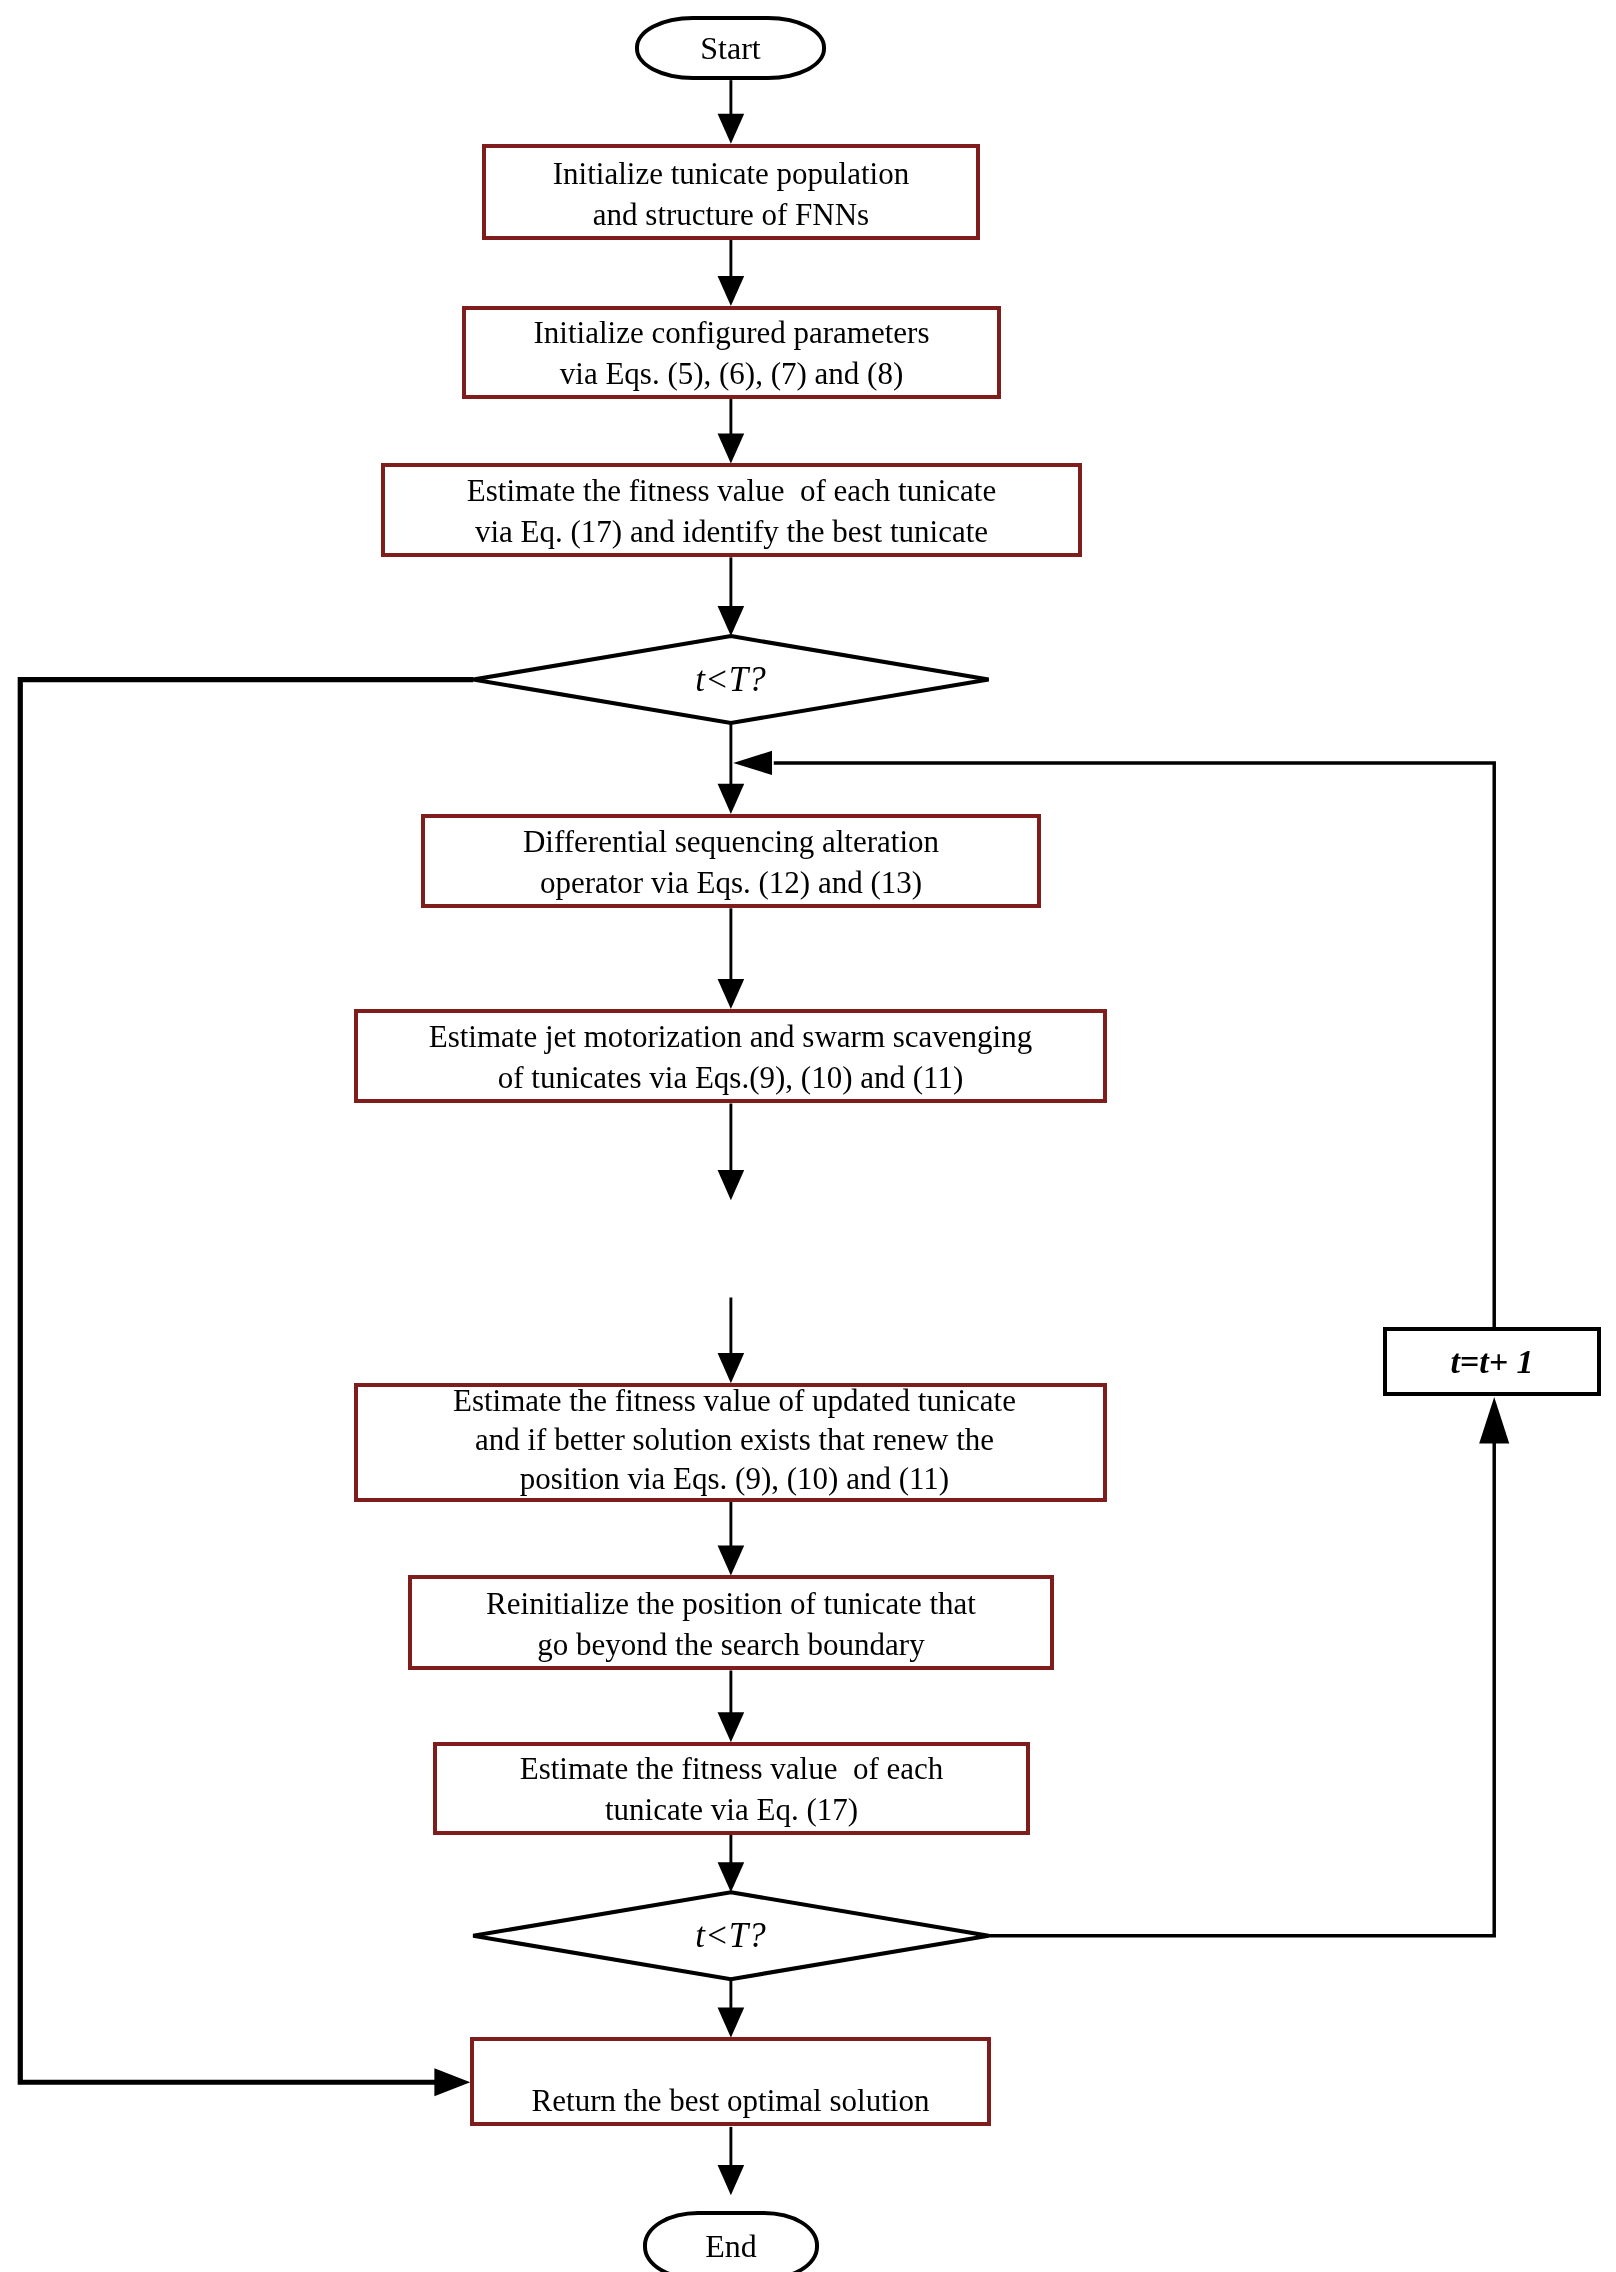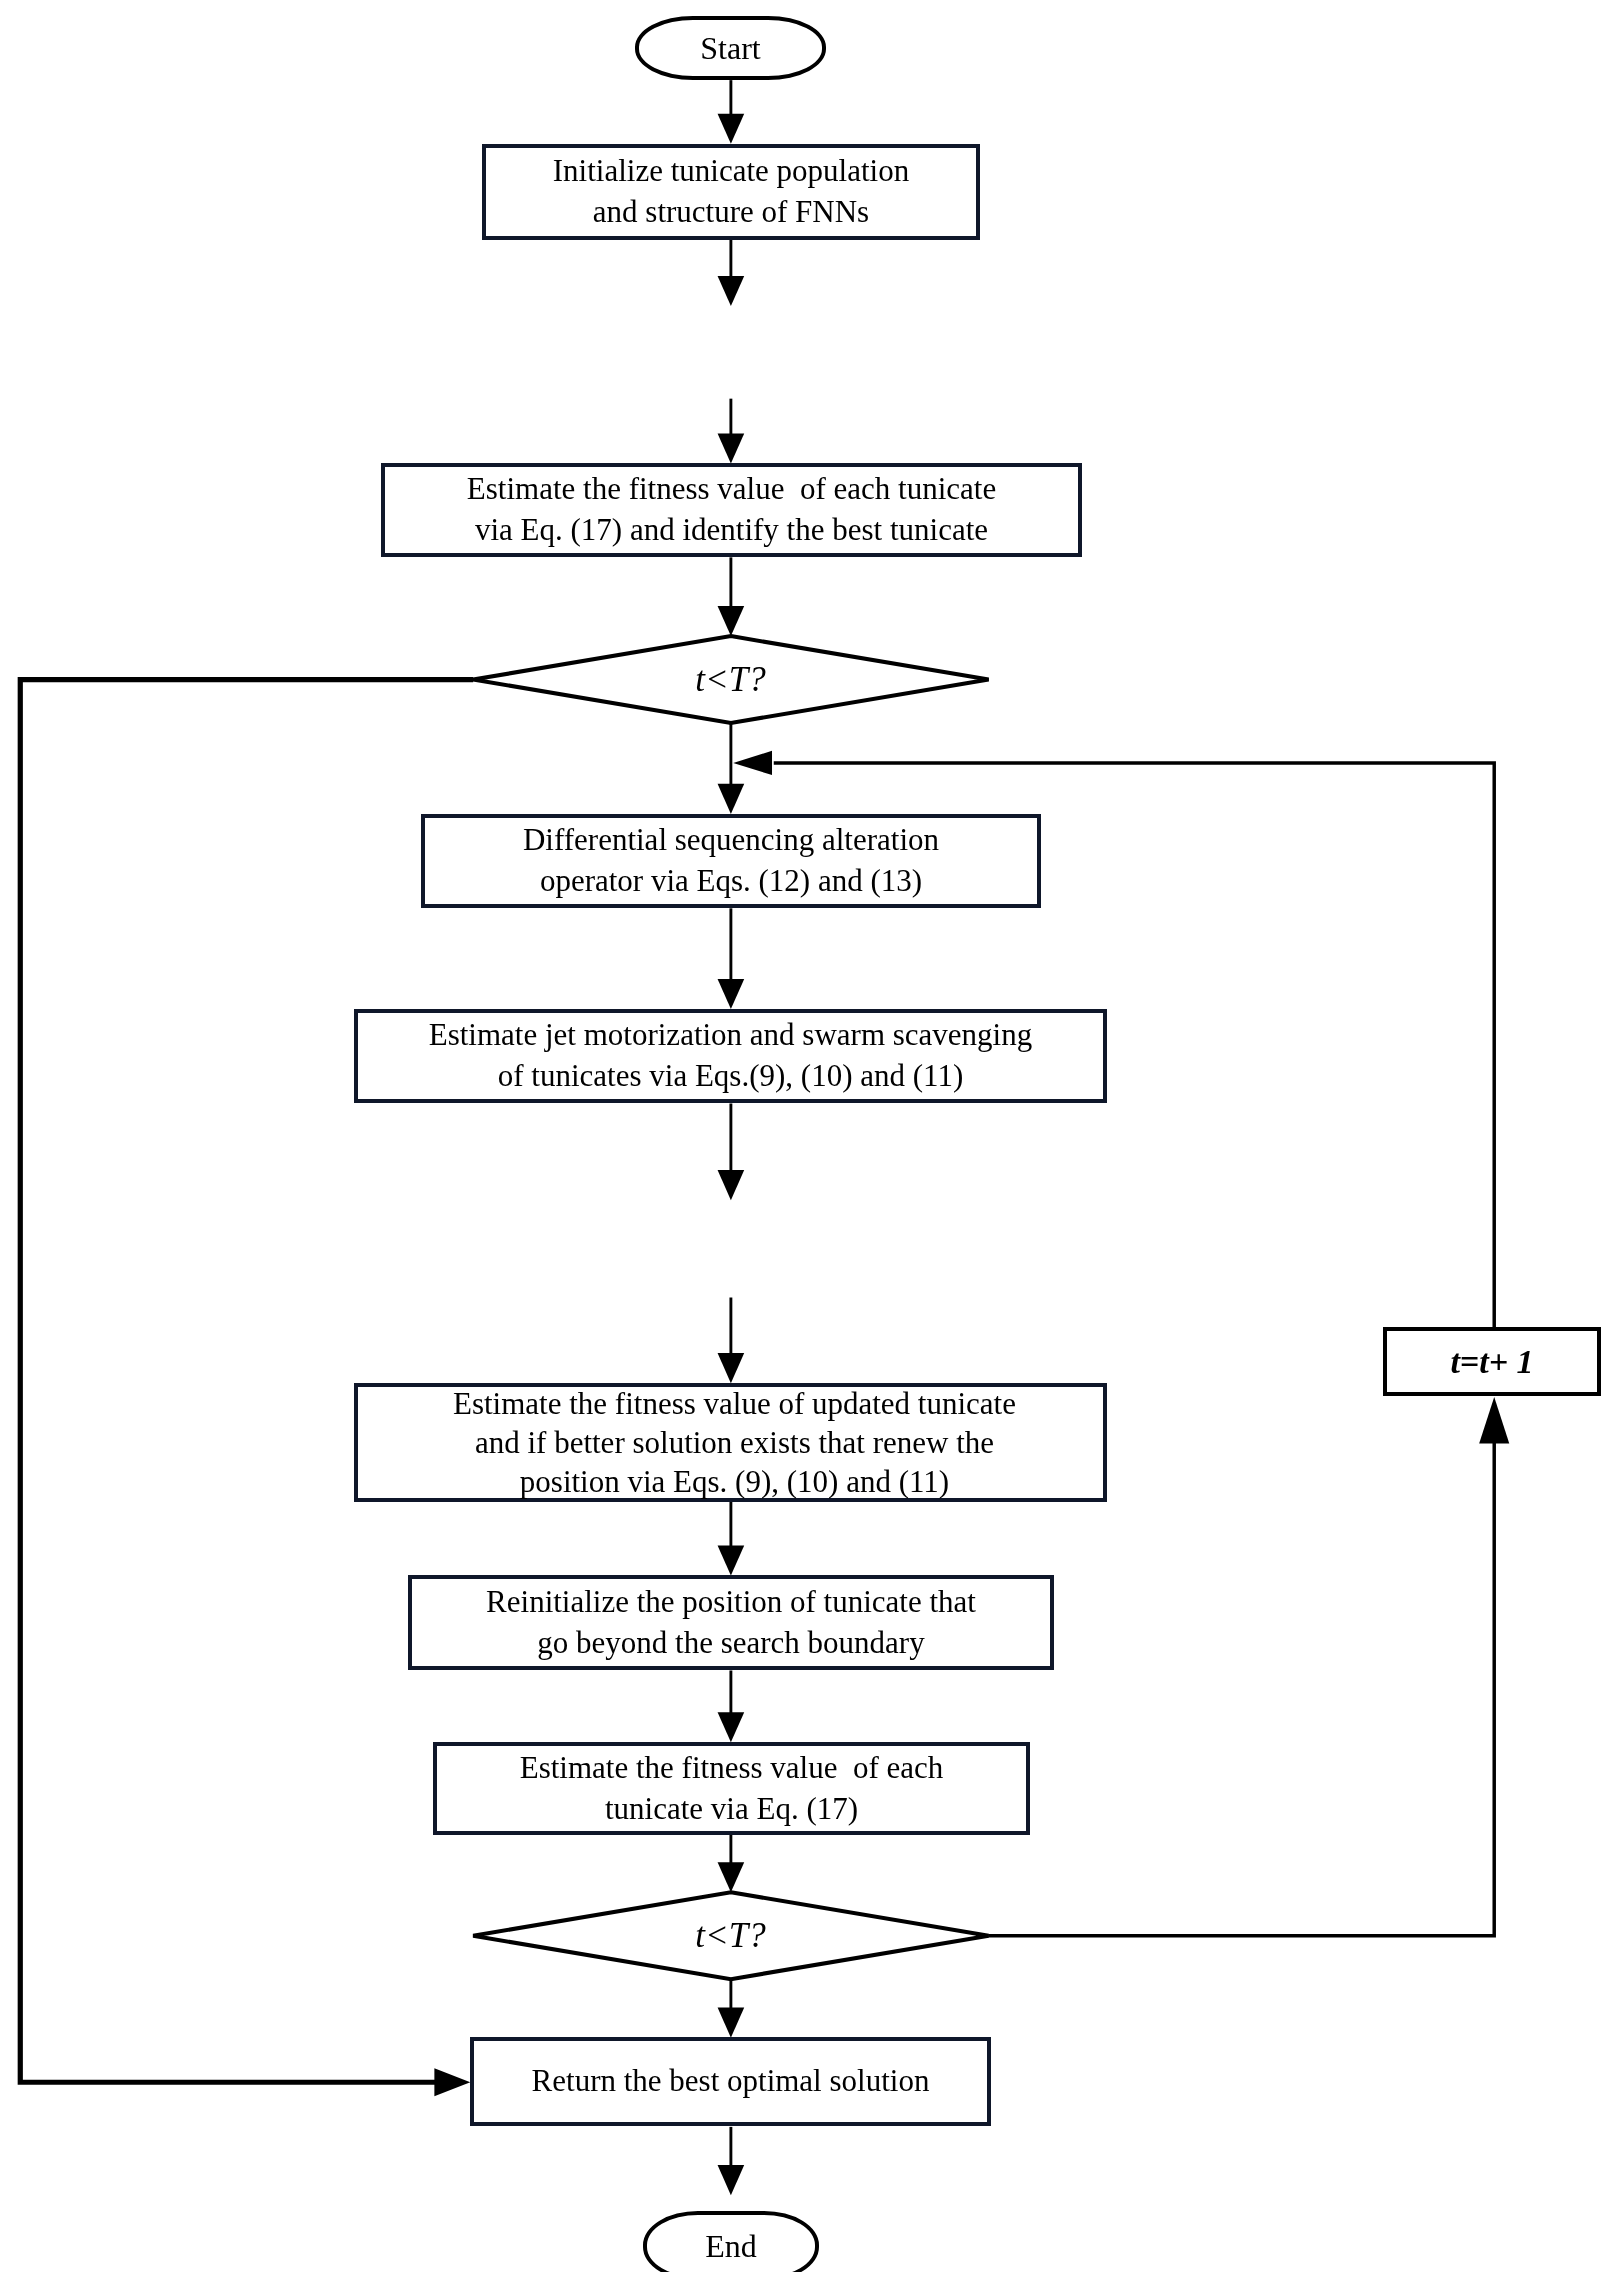--- a/index.html
+++ b/index.html
@@ -25,23 +25,24 @@
   .node {
     position: absolute;
     box-sizing: border-box;
     display: flex;
     align-items: center;
     justify-content: center;
     text-align: center;
     background: #ffffff;
   }
   .process {
-    border: 4px solid #0f172a;
+    border: 4px solid #7f1d1d;
     font-size: 31px;
     line-height: 1.32;
+    align-items: flex-end;
   }
   .process.tall {
     line-height: 1.26;
   }
   .terminator {
     border: 4.6px solid #000000;
     font-size: 32px;
   }
   .terminator.start-shape { border-radius: 58px / 31px; }
   .terminator.end-shape   { border-radius: 55px / 34px; margin-top: 16px; }
@@ -125,20 +126,24 @@
 
   <div class="node terminator start-shape" style="left:635px; top:16px; width:191px; height:64px;">
     <span class="label">Start</span>
   </div>
 
   <div class="node process" style="left:482px; top:144px; width:498px; height:96px;">
     <span class="label">Initialize tunicate population
 and structure of FNNs</span>
   </div>
 
+  <div class="node process" style="left:462px; top:306px; width:539px; height:93px;">
+    <span class="label">Initialize configured parameters
+via Eqs. (5), (6), (7) and (8)</span>
+  </div>
 
   <div class="node process" style="left:381px; top:463px; width:701px; height:94px;">
     <span class="label">Estimate the fitness value  of each tunicate
 via Eq. (17) and identify the best tunicate</span>
   </div>
 
   <div class="node decision-overlay" style="left:473px; top:636px; width:515px; height:87px;">
     <span class="label">t&lt;T?</span>
   </div>
 

